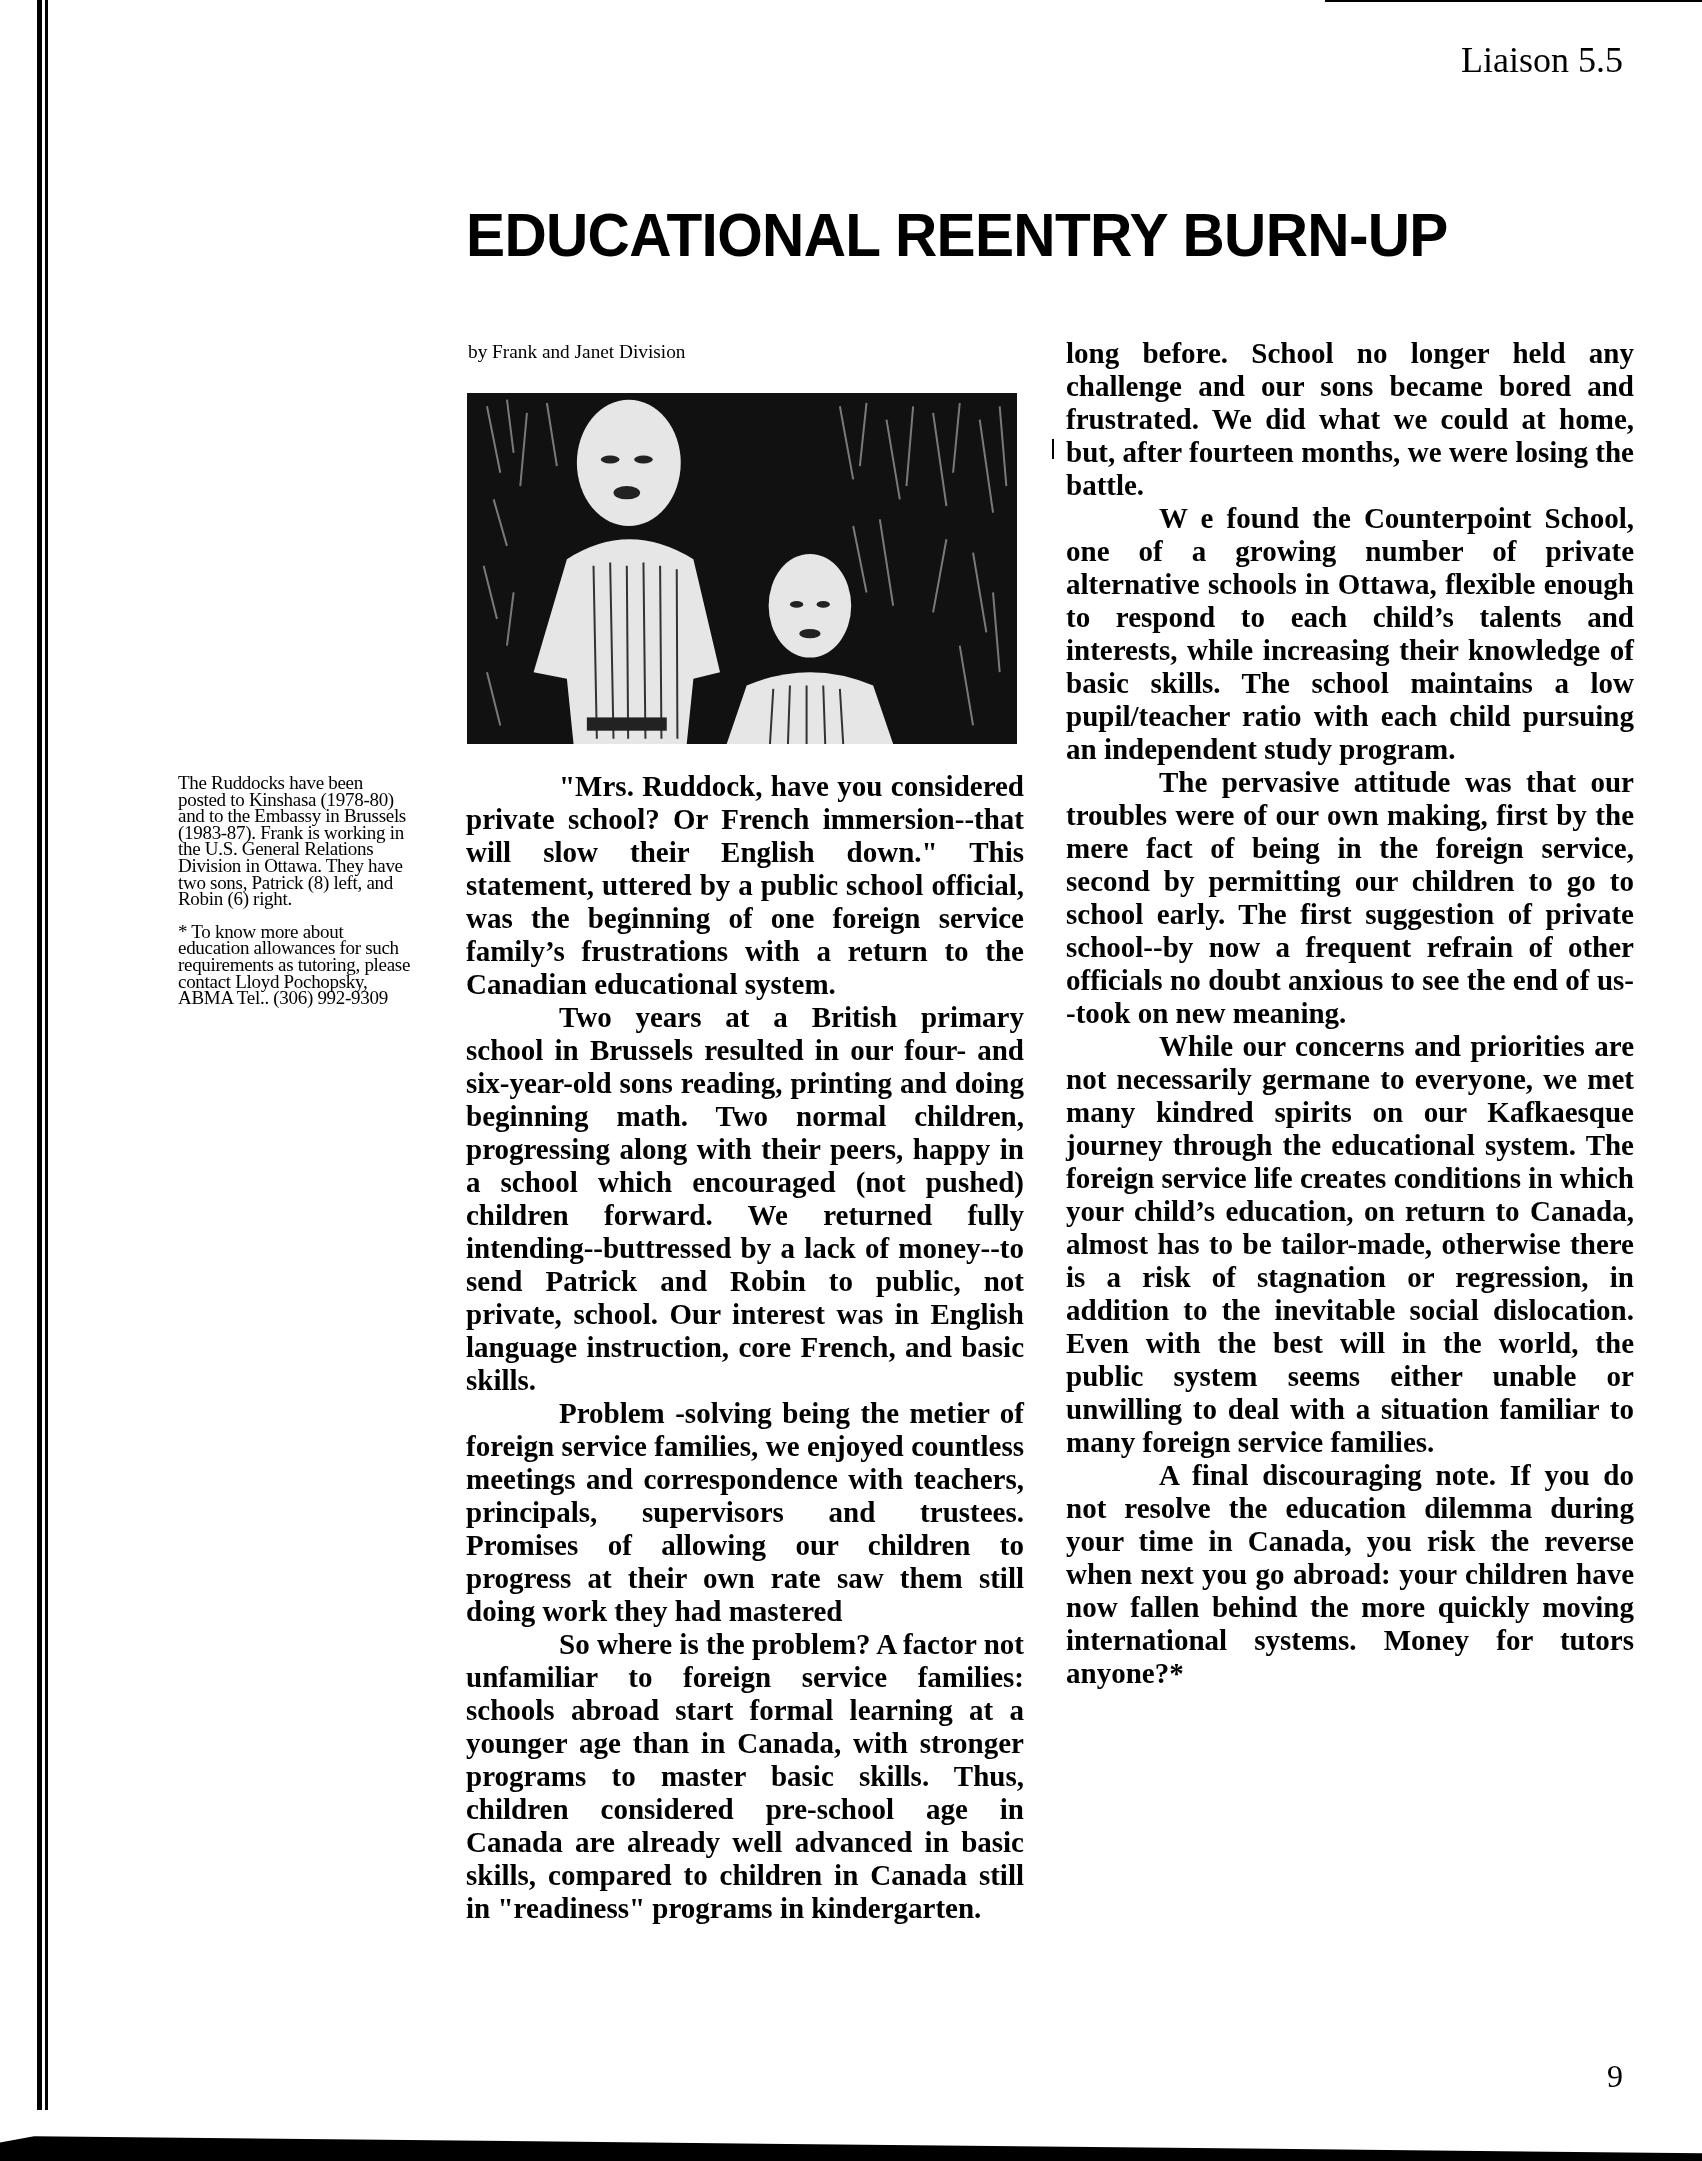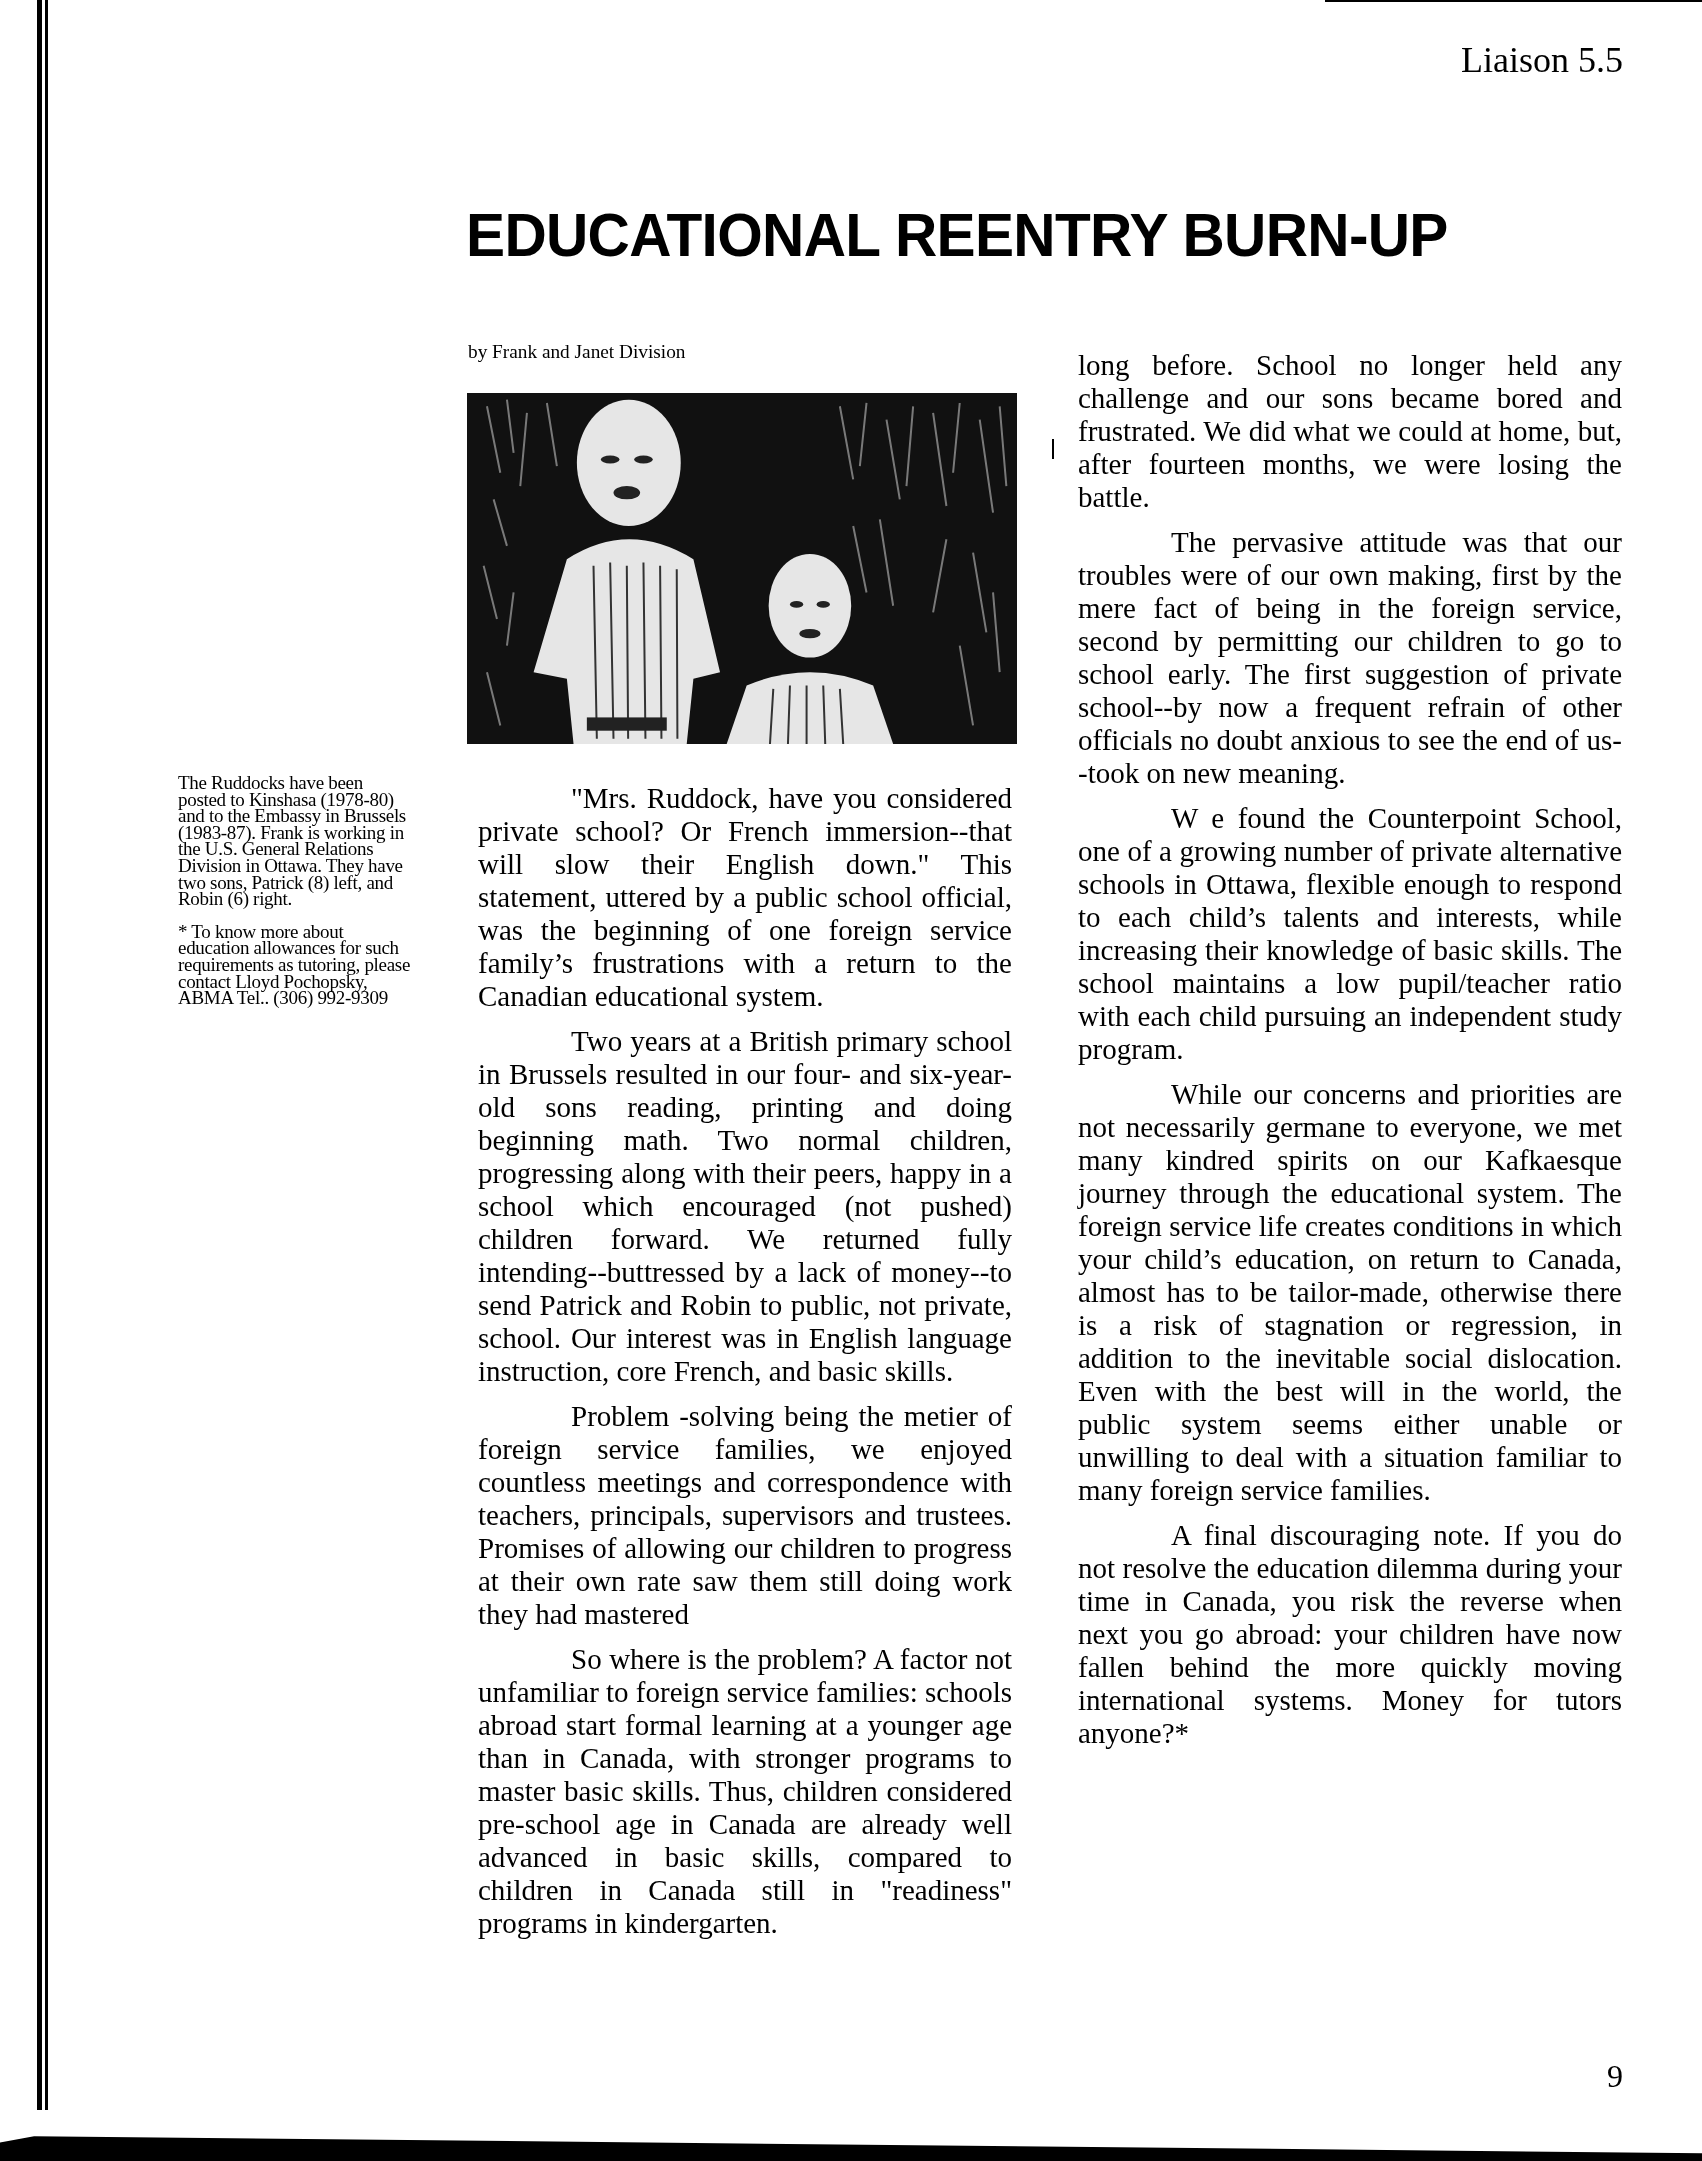--- a/index.html
+++ b/index.html
@@ -10,21 +10,21 @@
   .top-rule { left:1325px; top:0; width:377px; height:2px; background:#000; }
   .bottom-band2 { left:0; top:2130px; width:1702px; height:31px; background:#000; clip-path: polygon(0 100%, 0 40%, 2% 20%, 100% 75%, 100% 100%); }
   .running-head { right:79px; top:39px; font-family:"Liberation Serif", serif; font-size:36px; }
   .title { left:466px; top:200px; width:1172px; font-family:"Liberation Sans", sans-serif; font-weight:bold; font-size:61px; letter-spacing:-0.7px; transform:scaleX(0.96); transform-origin:left top; white-space:nowrap; }
   .byline { left:468px; top:341px; font-family:"Liberation Serif", serif; font-size:19.3px; }
   .photo { left:467px; top:393px; width:550px; height:351px; background:#0c0c0c; overflow:hidden; }
   .photo svg { width:100%; height:100%; display:block; }
   .sidebar { left:162px; top:759px; width:266px; font-family:"Liberation Serif", serif; font-size:19px; line-height:16.6px; letter-spacing:-0.3px; }
   .sidebar p { margin:16px; }
   .col { font-family:"Liberation Serif", serif; font-size:29px; line-height:33px; text-align:justify; hyphens:manual; }
-  .col p { margin:12px; }
+  .col p { margin:0;font-weight:bold; }
   .col p.indent { text-indent:93px; }
   .col1 { left:466px; top:770px; width:558px; }
   .col2 { left:1066px; top:337px; width:568px; }
   .page-number { right:79px; top:2058px; font-family:"Liberation Serif", serif; font-size:32px; }
   .stray-mark { left:1052px; top:439px; width:2px; height:20px; background:#000; }
 </style>
 </head>
 <body>
 
 <div class="abs edge-left-thick"></div>
@@ -84,20 +84,20 @@
 
 <div class="abs col col1">
   <p class="indent">"Mrs. Ruddock, have you considered private school? Or French immersion--that will slow their English down." This statement, uttered by a public school official, was the beginning of one foreign service family’s frustrations with a return to the Canadian educational system.</p>
   <p class="indent">Two years at a British primary school in Brussels resulted in our four- and six-year-old sons reading, printing and doing beginning math. Two normal children, progressing along with their peers, happy in a school which encouraged (not pushed) children forward. We returned fully intending--buttressed by a lack of money--to send Patrick and Robin to public, not private, school. Our interest was in English language instruction, core French, and basic skills.</p>
   <p class="indent">Problem -solving being the metier of foreign service families, we enjoyed countless meetings and correspondence with teachers, principals, supervisors and trustees. Promises of allowing our children to progress at their own rate saw them still doing work they had mastered</p>
   <p class="indent">So where is the problem? A factor not unfamiliar to foreign service families: schools abroad start formal learning at a younger age than in Canada, with stronger programs to master basic skills. Thus, children considered pre-school age in Canada are already well advanced in basic skills, compared to children in Canada still in "readiness" programs in kindergarten.</p>
 </div>
 
 <div class="abs col col2">
   <p>long before. School no longer held any challenge and our sons became bored and frustrated. We did what we could at home, but, after fourteen months, we were losing the battle.</p>
+  <p class="indent">W e found the Counterpoint School, one of a growing number of private alternative schools in Ottawa, flexible enough to respond to each child’s talents and interests, while increasing their knowledge of basic skills. The school maintains a low pupil/teacher ratio with each child pursuing an independent study program.</p>
   <p class="indent">The pervasive attitude was that our troubles were of our own making, first by the mere fact of being in the foreign service, second by permitting our children to go to school early. The first suggestion of private school--by now a frequent refrain of other officials no doubt anxious to see the end of us--took on new meaning.</p>
-  <p class="indent">W e found the Counterpoint School, one of a growing number of private alternative schools in Ottawa, flexible enough to respond to each child’s talents and interests, while increasing their knowledge of basic skills. The school maintains a low pupil/teacher ratio with each child pursuing an independent study program.</p>
   <p class="indent">While our concerns and priorities are not necessarily germane to everyone, we met many kindred spirits on our Kafkaesque journey through the educational system. The foreign service life creates conditions in which your child’s education, on return to Canada, almost has to be tailor-made, otherwise there is a risk of stagnation or regression, in addition to the inevitable social dislocation. Even with the best will in the world, the public system seems either unable or unwilling to deal with a situation familiar to many foreign service families.</p>
   <p class="indent">A final discouraging note. If you do not resolve the education dilemma during your time in Canada, you risk the reverse when next you go abroad: your children have now fallen behind the more quickly moving international systems. Money for tutors anyone?*</p>
 </div>
 
 <div class="abs page-number">9</div>
 
 
 </body></html>

